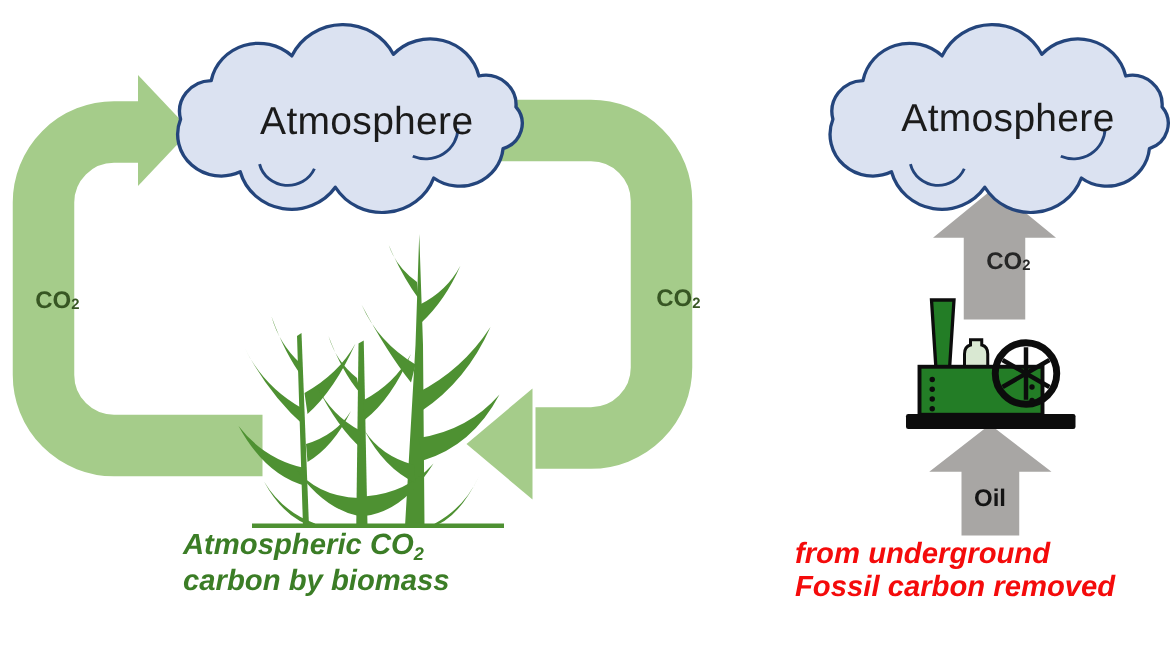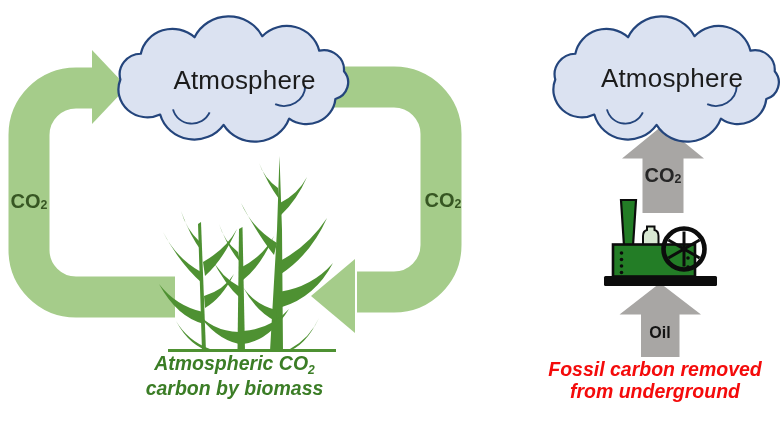--- a/index.html
+++ b/index.html
@@ -13,33 +13,32 @@
   .stage svg{position:absolute;left:0;top:0;}
   .lbl{
     position:absolute;
     display:flex;align-items:center;justify-content:center;
     white-space:nowrap;
   }
   .atmo{
     font-size:26px;color:#1b1b1b;font-weight:400;letter-spacing:0.2px;
   }
   .co2{
-    font-size:20px;font-weight:700;
+    font-size:16px;font-weight:700;justify-content:flex-end;
   }
   .co2-green{color:#375623;}
   .co2-dark{color:#262626;}
   .oil{font-size:16px;font-weight:700;color:#141414;}
   .sub{
     font-size:0.62em;
     position:relative;top:0.30em;
     font-weight:inherit;
   }
   .caption{
     position:absolute;
-    text-align:center;
     font-weight:700;font-style:italic;
     font-size:19.5px;line-height:22px;
   }
   .caption-green{color:#3b7d26;}
   .caption-red{color:#f40b0b;}
 </style>
 </head>
 <body>
 
 <div class="stage">
@@ -137,17 +136,17 @@
   </div>
 
   <div class="lbl oil" style="left:630px;top:320px;width:60px;height:26px;">Oil</div>
 
   <div class="caption caption-green" style="left:122px;top:352px;width:225px;">
     <div><span>Atmospheric CO</span><span class="sub">2</span></div>
     <div>carbon by biomass</div>
   </div>
 
   <div class="caption caption-red" style="left:530px;top:358px;width:250px;">
+    <div>from underground</div>
     <div>Fossil carbon removed</div>
-    <div>from underground</div>
   </div>
 
 </div>
 
 </body></html>

